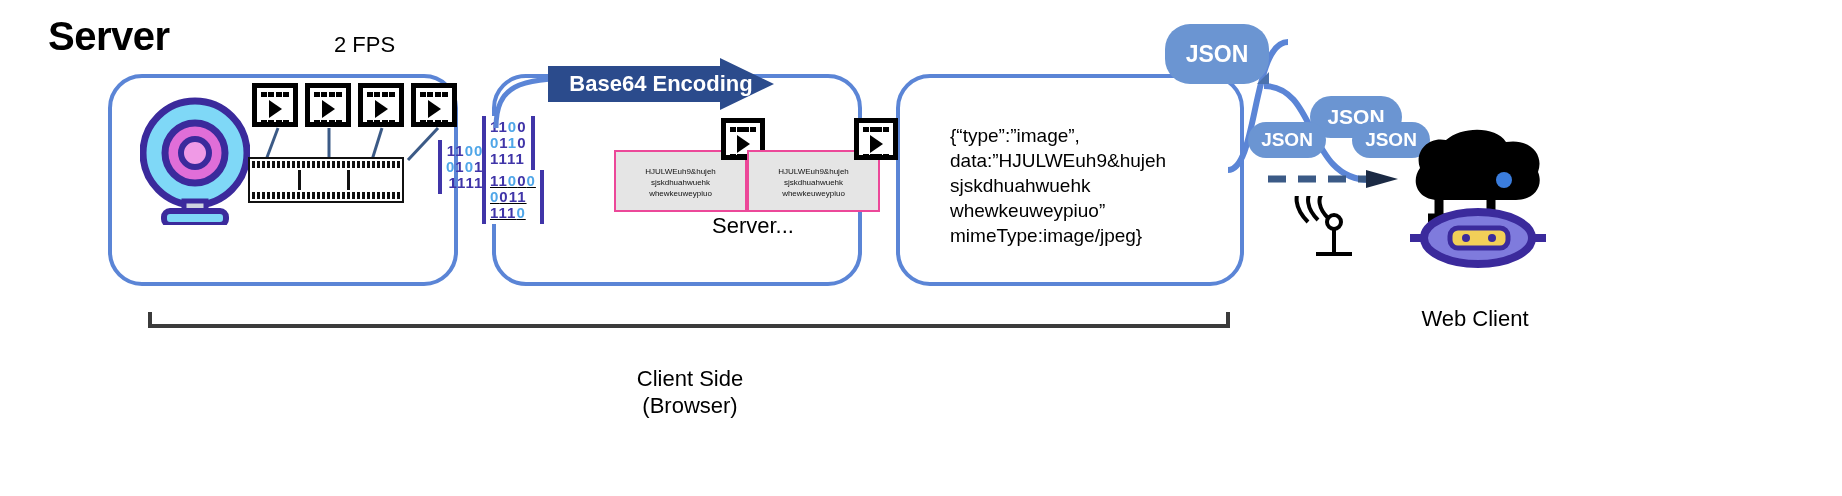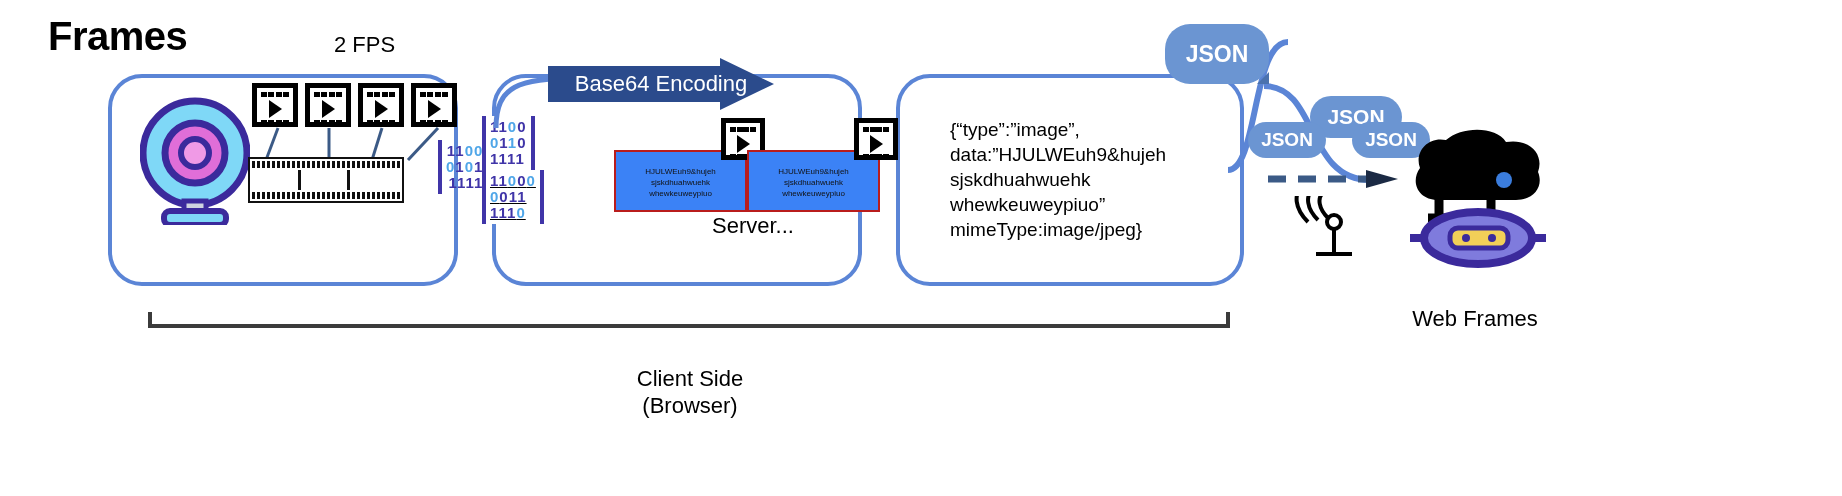--- a/index.html
+++ b/index.html
@@ -77,40 +77,40 @@
   .bingroup .row b{color:#4fa6e8;font-weight:bold;}
   #bin1{left:438px;top:140px;text-align:right;}
   #bin2{left:482px;top:116px;background:#fff;}
   #bin3{left:482px;top:170px;background:#fff;text-decoration:underline;}
 
   
   #b64-arrow{left:548px;top:58px;width:226px;height:52px;}
   #b64-label{
     left:566px;top:66px;width:190px;height:36px;
     display:flex;align-items:center;justify-content:center;
-    color:#fff;font-size:22px;white-space:nowrap;
+    color:#fff;font-size:22px;white-space:nowrap;font-weight:bold;
   }
 
   
   #b64-curve{left:492px;top:60px;width:90px;height:70px;}
 
   
-  .framecard{position:absolute;width:133px;height:62px;border:2px solid #b91c1c;background:#3b82f6;box-sizing:border-box;}
+  .framecard{position:absolute;width:133px;height:62px;border:2px solid #ec4899;background:#e5e5e5;box-sizing:border-box;}
   .framecard .txt{
     position:absolute;left:5px;right:5px;top:14px;
     font-size:8px;line-height:11px;color:#111;text-align:center;
   }
   .framecard .badge{position:absolute;right:-18px;top:-32px;}
   #fc1{left:614px;top:150px;}
   #fc2{left:747px;top:150px;}
   #frames-label{left:712px;top:213px;font-size:22px;color:#000;}
 
   
   #json-text{
-    left:950px;top:117px;width:270px;
+    left:950px;top:123px;width:270px;
     font-size:19px;line-height:25px;color:#000;white-space:pre-line;
   }
 
   
   .jbadge{
     position:absolute;background:#6b95d2;color:#fff;
     font-weight:bold;display:flex;align-items:center;justify-content:center;border-radius:25px;
   }
   .jbadge .fold{
     position:absolute;right:0;bottom:0;width:0;height:0;
@@ -136,21 +136,21 @@
   #client-label{
     left:560px;top:345px;width:260px;text-align:center;
     font-size:22px;line-height:27px;color:#000;white-space:pre-line;margin-top:20px;
   }
 </style>
 </head>
 <body>
 
 <div class="stage">
 
-  <div class="abs" id="page-title">Frames</div>
+  <div class="abs" id="page-title">Server</div>
 
   <div class="abs panel" id="panel-live"></div>
   <div class="abs panel" id="panel-encode"></div>
   <div class="abs panel" id="panel-json"></div>
 
   <div class="abs" id="fps-label">2 FPS</div>
 
   <svg class="abs" id="webcam" viewBox="0 0 110 130">
     <circle cx="55" cy="58" r="52" fill="#7fd8f7" stroke="#3b2a9c" stroke-width="7"></circle>
     <circle cx="55" cy="58" r="30" fill="#e06ed8" stroke="#3b2a9c" stroke-width="7"></circle>
@@ -414,21 +414,21 @@
     <line x1="99" y1="62" x2="99" y2="96" stroke="#000" stroke-width="9"></line>
     <line x1="36" y1="94" x2="118" y2="94" stroke="#000" stroke-width="9"></line>
     <circle cx="112" cy="56" r="8" fill="#3b7ddd"></circle>
     <ellipse cx="86" cy="114" rx="54" ry="26" fill="#7f7bdd" stroke="#3b2a9c" stroke-width="8"></ellipse>
     <rect x="58" y="104" width="58" height="20" rx="8" fill="#f2cf58" stroke="#3b2a9c" stroke-width="5"></rect>
     <circle cx="74" cy="114" r="4" fill="#3b2a9c"></circle>
     <circle cx="100" cy="114" r="4" fill="#3b2a9c"></circle>
     <line x1="32" y1="114" x2="18" y2="114" stroke="#3b2a9c" stroke-width="8"></line>
     <line x1="140" y1="114" x2="154" y2="114" stroke="#3b2a9c" stroke-width="8"></line>
   </svg>
-  <div class="abs" id="server-label">Web Frames</div>
+  <div class="abs" id="server-label">Web Client</div>
 
   <svg class="abs" id="bracket" viewBox="0 0 1082 16" preserveAspectRatio="none">
     <path d="M2 0 V14 H1080 V0" fill="none" stroke="#3b3b3b" stroke-width="4"></path>
   </svg>
   <div class="abs" id="client-label">Client Side
 (Browser)</div>
 
 </div>
 
 </body></html>

